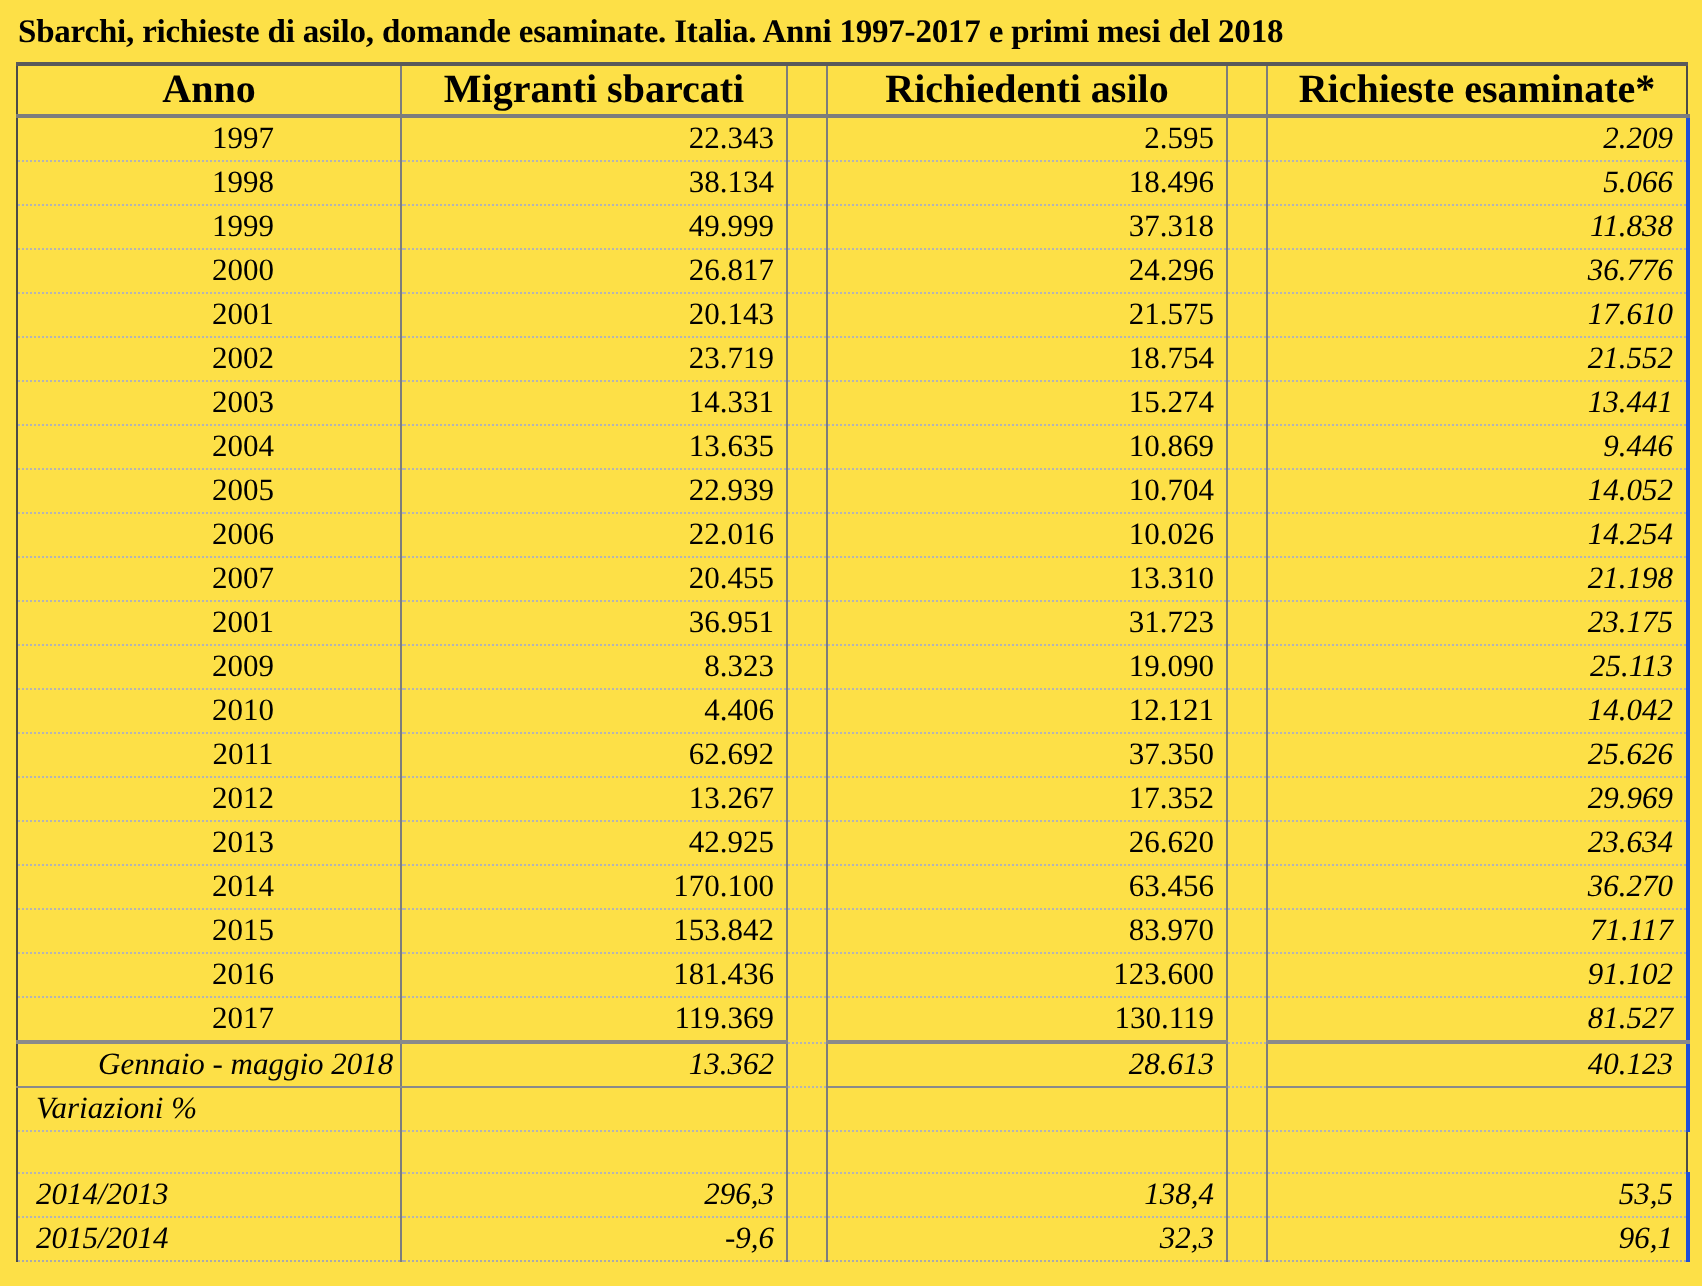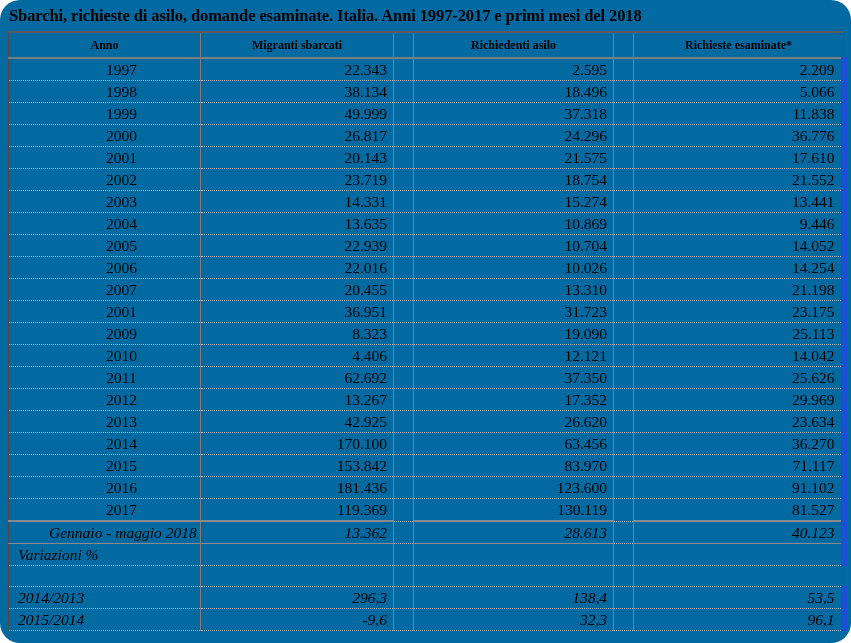--- a/index.html
+++ b/index.html
@@ -12,23 +12,22 @@
     height: 643px;
     overflow: hidden;
     font-family: "Liberation Serif", "DejaVu Serif", serif;
     color: #000000;
   }
 
   #page {
     position: relative;
     width: 851px;
     height: 643px;
-    background: #0369a1;
+    background: #fde047;
     box-sizing: border-box;
-    border-radius: 20px;
   }
 
   
   .title {
     position: absolute;
     left: 9px;
     top: 6px;
     width: 834px;
     font-size: 16.5px;
     font-weight: bold;
@@ -69,21 +68,21 @@
   col.c-num1   { width: 193px; }
   col.c-gap1   { width: 20px;  }
   col.c-num2   { width: 200px; }
   col.c-gap2   { width: 20px;  }
   col.c-num3   { width: 210px; }
 
   
   tr.head th {
     text-align: center;
     font-weight: bold;
-    font-size: 12px;
+    font-size: 20px;
     height: 24px;
     line-height: 24px;
     border-top: 2px solid #5a5a5a;
     border-bottom: 2px solid #7d7d7d;
   }
   tr.head th.vline-r { border-right: 1px solid #7d7d7d; }
   tr.head th.edge-l  { border-left: 1px solid #4a4a4a; }
   tr.head th.edge-r  { border-right: 1px solid #4a4a4a; }
   tr.head th.gapcell { border-left: 1px solid #7d7d7d; border-right: 1px solid #7d7d7d; }
 
@@ -94,21 +93,21 @@
   tr.datarow td.year {
     text-align: center;
     border-left: 1px solid #4a4a4a;
     border-right: 1px solid #7d7d7d;
     padding-left: 40px;
   }
   tr.datarow td.num {
     text-align: right;
   }
   tr.datarow td.num.b-right { border-right: 1px solid #7d7d7d; }
-  tr.datarow td.num.edge-r  { border-right: 6px solid #1d4ed8; }
+  tr.datarow td.num.edge-r  { border-right: 2px solid #1d4ed8; font-style: italic; }
   tr.datarow td.gapcell {
     border-left: 1px solid #7d7d7d;
     border-right: 1px solid #7d7d7d;
     border-bottom: 1px dotted #b4b4b4;
   }
 
   
   tr.row-last td { border-bottom: 2px solid #8a8a8a; margin-top: 28px; }
 
   

